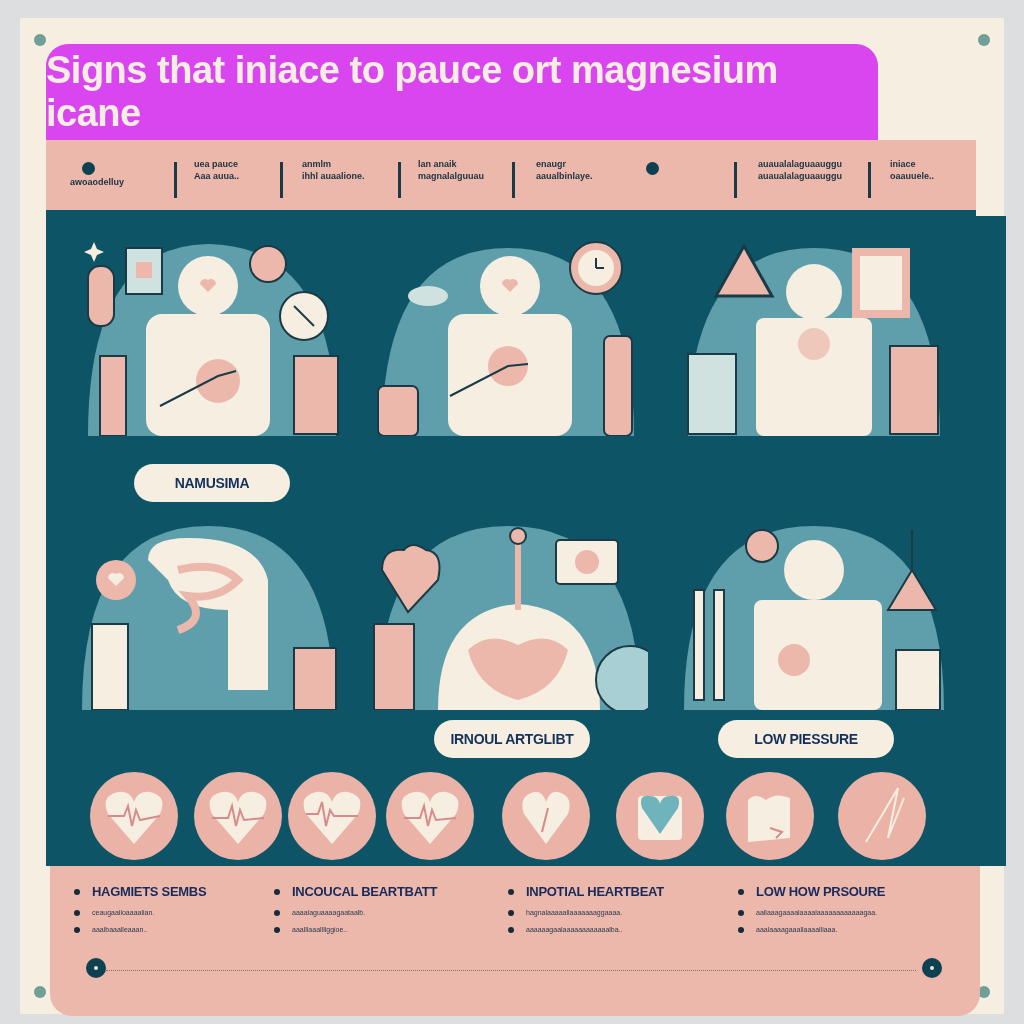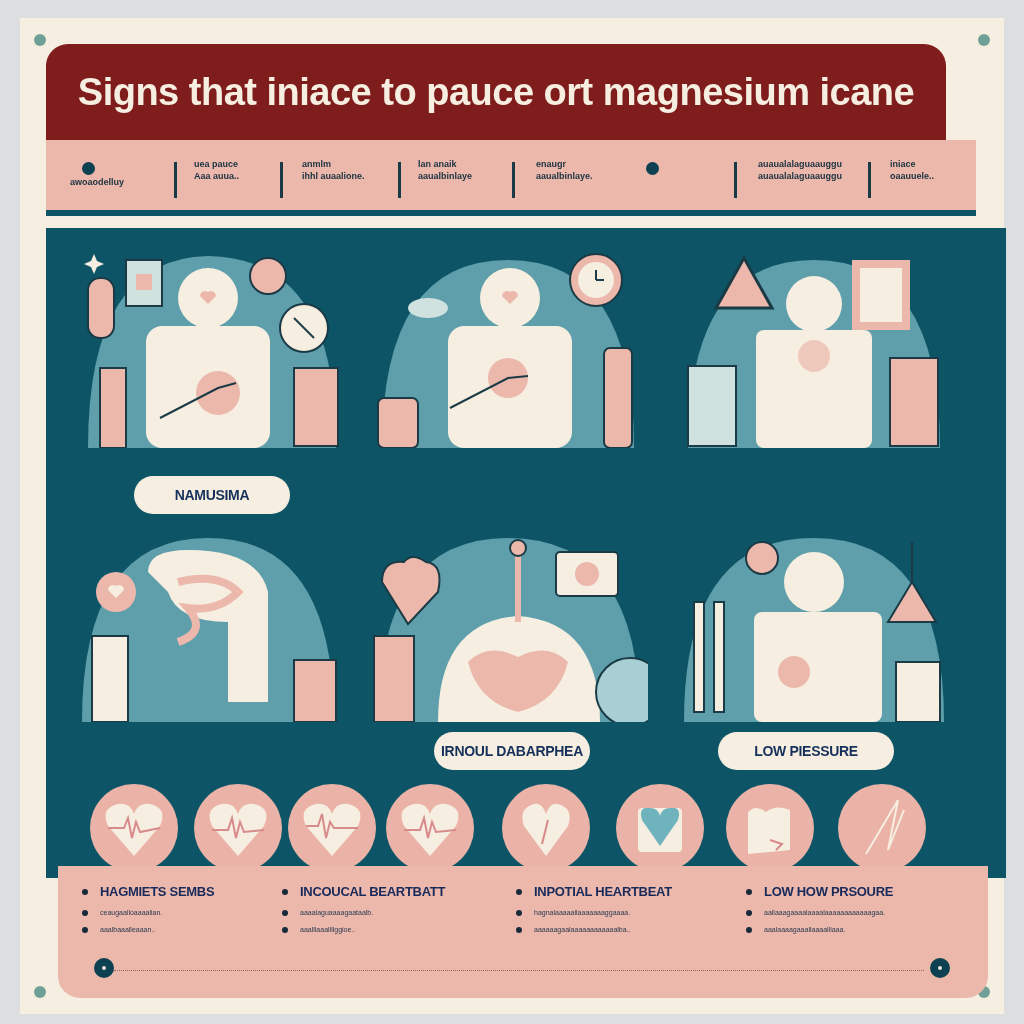--- a/index.html
+++ b/index.html
@@ -1,34 +1,34 @@
 <!DOCTYPE html>
 <html><head>
 <meta charset="utf-8">
 <style>
   * { box-sizing: border-box; margin: 0; padding: 0; }
   html, body { width: 1024px; height: 1024px; overflow: hidden; }
   body { background: #dcdedf; font-family: "Liberation Sans", sans-serif; position: relative; }
   .poster { position: absolute; left: 20px; top: 18px; width: 984px; height: 996px; background: #f6eee0; }
   .pin { position: absolute; width: 12px; height: 12px; border-radius: 50%; background: #6f9f97; }
   .frame { position: absolute; left: 46px; top: 44px; width: 930px; height: 950px; }
-  .title-bar { position: absolute; left: 0; top: 0; width: 900px; height: 96px; background: #7f1d1d; border-radius: 22px 22px 0 0; display: flex; align-items: center; justify-content: center; }
+  .title-bar { position: absolute; left: 0; top: 0; width: 832px; height: 96px; background: #d946ef; border-radius: 22px 22px 0 0; display: flex; align-items: center; justify-content: center; }
   .title-bar h1 { color: #f6eee0; font-size: 38px; font-weight: bold; letter-spacing: -0.5px; }
   .strip { position: absolute; left: 0; top: 96px; width: 930px; height: 76px; background: #ecb8ac; border-bottom: 6px solid #0d5566; }
   .strip .cell { position: absolute; top: 18px; font-size: 9px; line-height: 12px; color: #1a3240; font-weight: bold; }
   .strip .vline { position: absolute; top: 22px; width: 3px; height: 36px; background: #1a3b46; }
   .strip .dot { position: absolute; width: 13px; height: 13px; border-radius: 50%; background: #0d4050; }
-  .main { position: absolute; left: 0; top: 184px; width: 960px; height: 650px; background: #0d5566; }
+  .main { position: absolute; left: 0; top: 172px; width: 960px; height: 650px; background: #0d5566; }
   .panel { position: absolute; width: 280px; height: 210px; }
   .panel svg { position: absolute; left: 0; top: 0; }
   .pill { position: absolute; height: 38px; background: #f6eee0; border-radius: 19px; display: flex; align-items: center; justify-content: center; font-size: 14px; font-weight: bold; color: #15305a; letter-spacing: -0.3px; }
   .icons-row { position: absolute; left: 44px; top: 560px; width: 850px; height: 80px; }
   .ico { position: absolute; width: 88px; height: 88px; border-radius: 50%; background: #ebb3a7; top: -4px; }
   .ico svg { position: absolute; left: 0; top: 0; }
-  .footer { position: absolute; left: 12px; top: 822px; width: 930px; height: 132px; background: #ecb8ac; border-radius: 0 0 22px 22px; }
+  .footer { position: absolute; left: 4px; top: 822px; width: 930px; height: 150px; background: #ecb8ac; border-radius: 0 0 22px 22px; }
   .fcol { position: absolute; top: 18px; width: 220px; }
   .fhead { font-size: 13px; font-weight: bold; color: #172a5a; display: flex; align-items: center; gap: 12px; letter-spacing: -0.3px; }
   .fline { font-size: 7px; color: #2a3a50; display: flex; align-items: center; gap: 12px; margin-top: 10px; }
   .bullet { width: 6px; height: 6px; border-radius: 50%; background: #172a3a; flex: none; }
   .fdot { position: absolute; width: 20px; height: 20px; border-radius: 50%; background: #0d4050; }
   .fdot::after { content: ""; position: absolute; left: 8px; top: 8px; width: 4px; height: 4px; border-radius: 50%; background: #e8e4d8; }
   .dotted { position: absolute; left: 56px; top: 104px; width: 810px; border-top: 1px dotted #8a6a6a; }
 </style>
 </head>
 <body>
@@ -56,21 +56,21 @@
         <div>Aaa auua..</div>
       </div>
     <div class="vline" style="left:234px"></div>
     <div class="cell" style="left:256px">
         <div>anmlm</div>
         <div>ihhl auaalione.</div>
       </div>
     <div class="vline" style="left:352px"></div>
     <div class="cell" style="left:372px">
         <div>lan anaik</div>
-        <div>aaualbinlaye</div>
+        <div>magnalalguuau</div>
       </div>
     <div class="vline" style="left:466px"></div>
     <div class="cell" style="left:490px">
         <div>enaugr</div>
         <div>aaualbinlaye.</div>
       </div>
     <div class="dot" style="left:600px;top:22px"></div>
     <div class="vline" style="left:688px"></div>
     <div class="cell" style="left:712px">
         <div>auaualalaguaauggu</div>
@@ -170,21 +170,21 @@
         <circle cx="140" cy="70" r="30" fill="#f6eee0"></circle>
         <rect x="80" y="100" width="128" height="110" rx="8" fill="#f6eee0"></rect>
         <circle cx="120" cy="160" r="16" fill="#ecb8ac"></circle>
         <circle cx="88" cy="46" r="16" fill="#ecb8ac" stroke="#1a3b46" stroke-width="2"></circle>
         <path d="M238 30 L238 70 L262 110 L214 110 L238 70" fill="#ecb8ac" stroke="#1a3b46" stroke-width="2"></path>
         <rect x="20" y="90" width="10" height="110" fill="#f6eee0" stroke="#1a3b46" stroke-width="2"></rect>
         <rect x="40" y="90" width="10" height="110" fill="#f6eee0" stroke="#1a3b46" stroke-width="2"></rect>
         <rect x="222" y="150" width="44" height="60" fill="#f6eee0" stroke="#1a3b46" stroke-width="2"></rect>
       </svg>
     </div>
-    <div class="pill" style="left:388px;top:504px;width:156px">IRNOUL DABARPHEA</div>
+    <div class="pill" style="left:388px;top:504px;width:156px">IRNOUL ARTGLIBT</div>
     <div class="pill" style="left:672px;top:504px;width:176px">LOW PIESSURE</div>
 
     <div class="icons-row">
       <div class="ico" style="left:0">
         <svg width="88" height="88" viewBox="0 0 88 88">
             <path d="M44 72 L18 42 Q10 24 28 20 Q40 18 44 30 Q48 18 60 20 Q78 24 70 42 Z" fill="#f6eee0"></path>
             <path d="M18 44 L34 44 L38 34 L42 54 L46 38 L50 48 L70 44" stroke="#d98a8a" stroke-width="2" fill="none"></path>
           </svg>
       </div>
       <div class="ico" style="left:104px">

